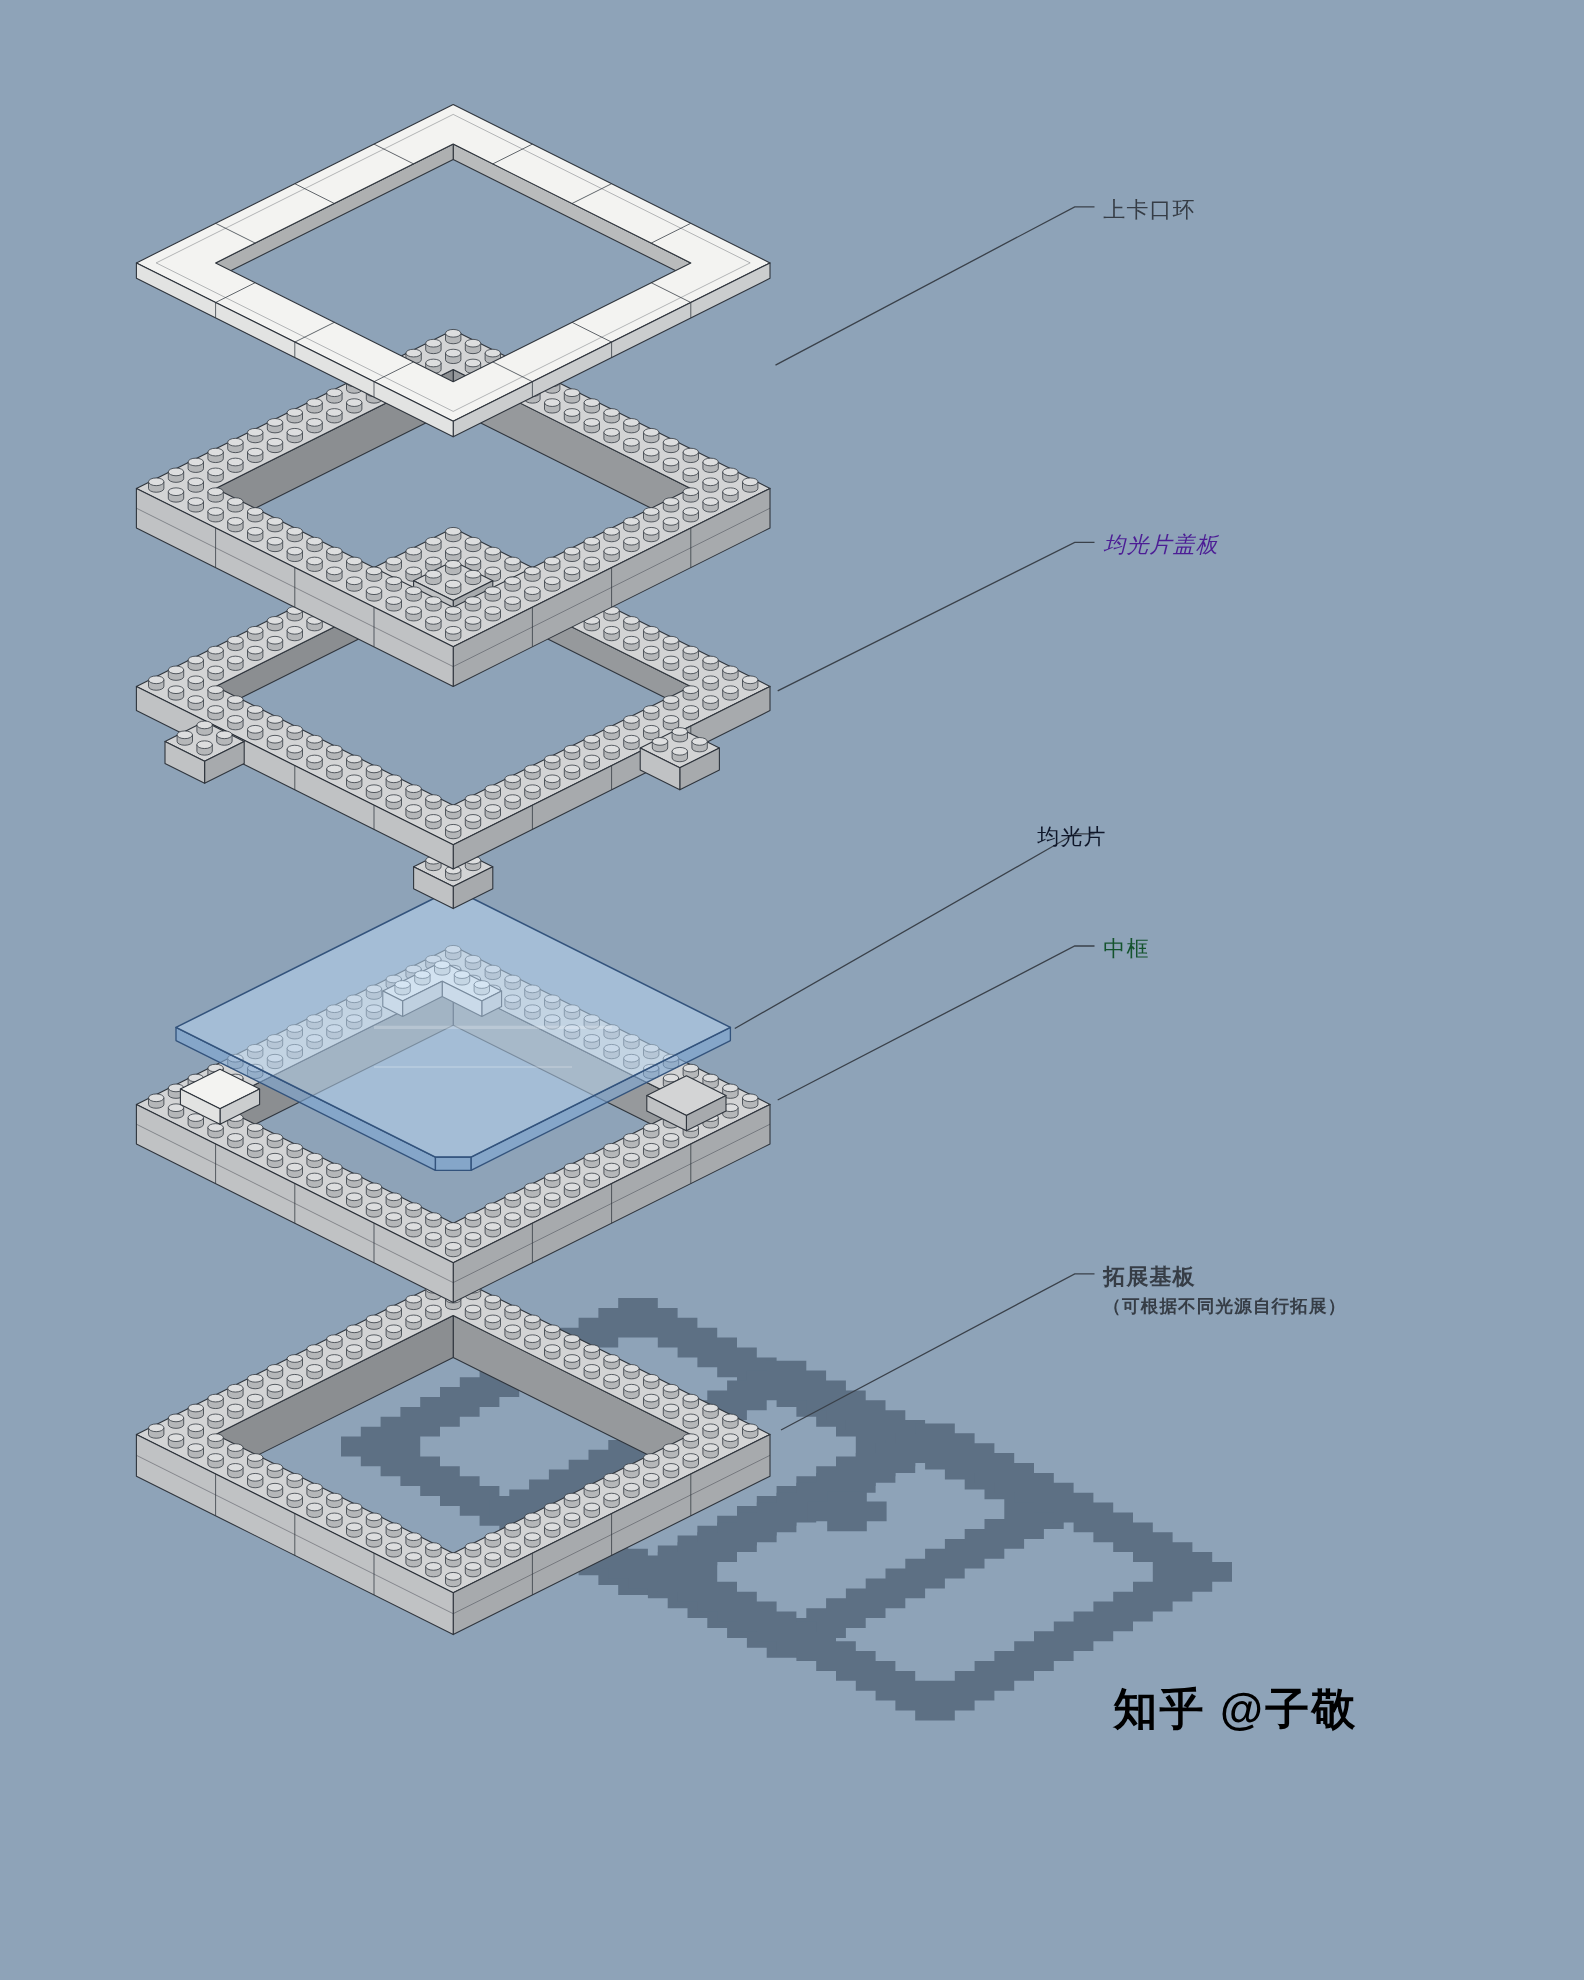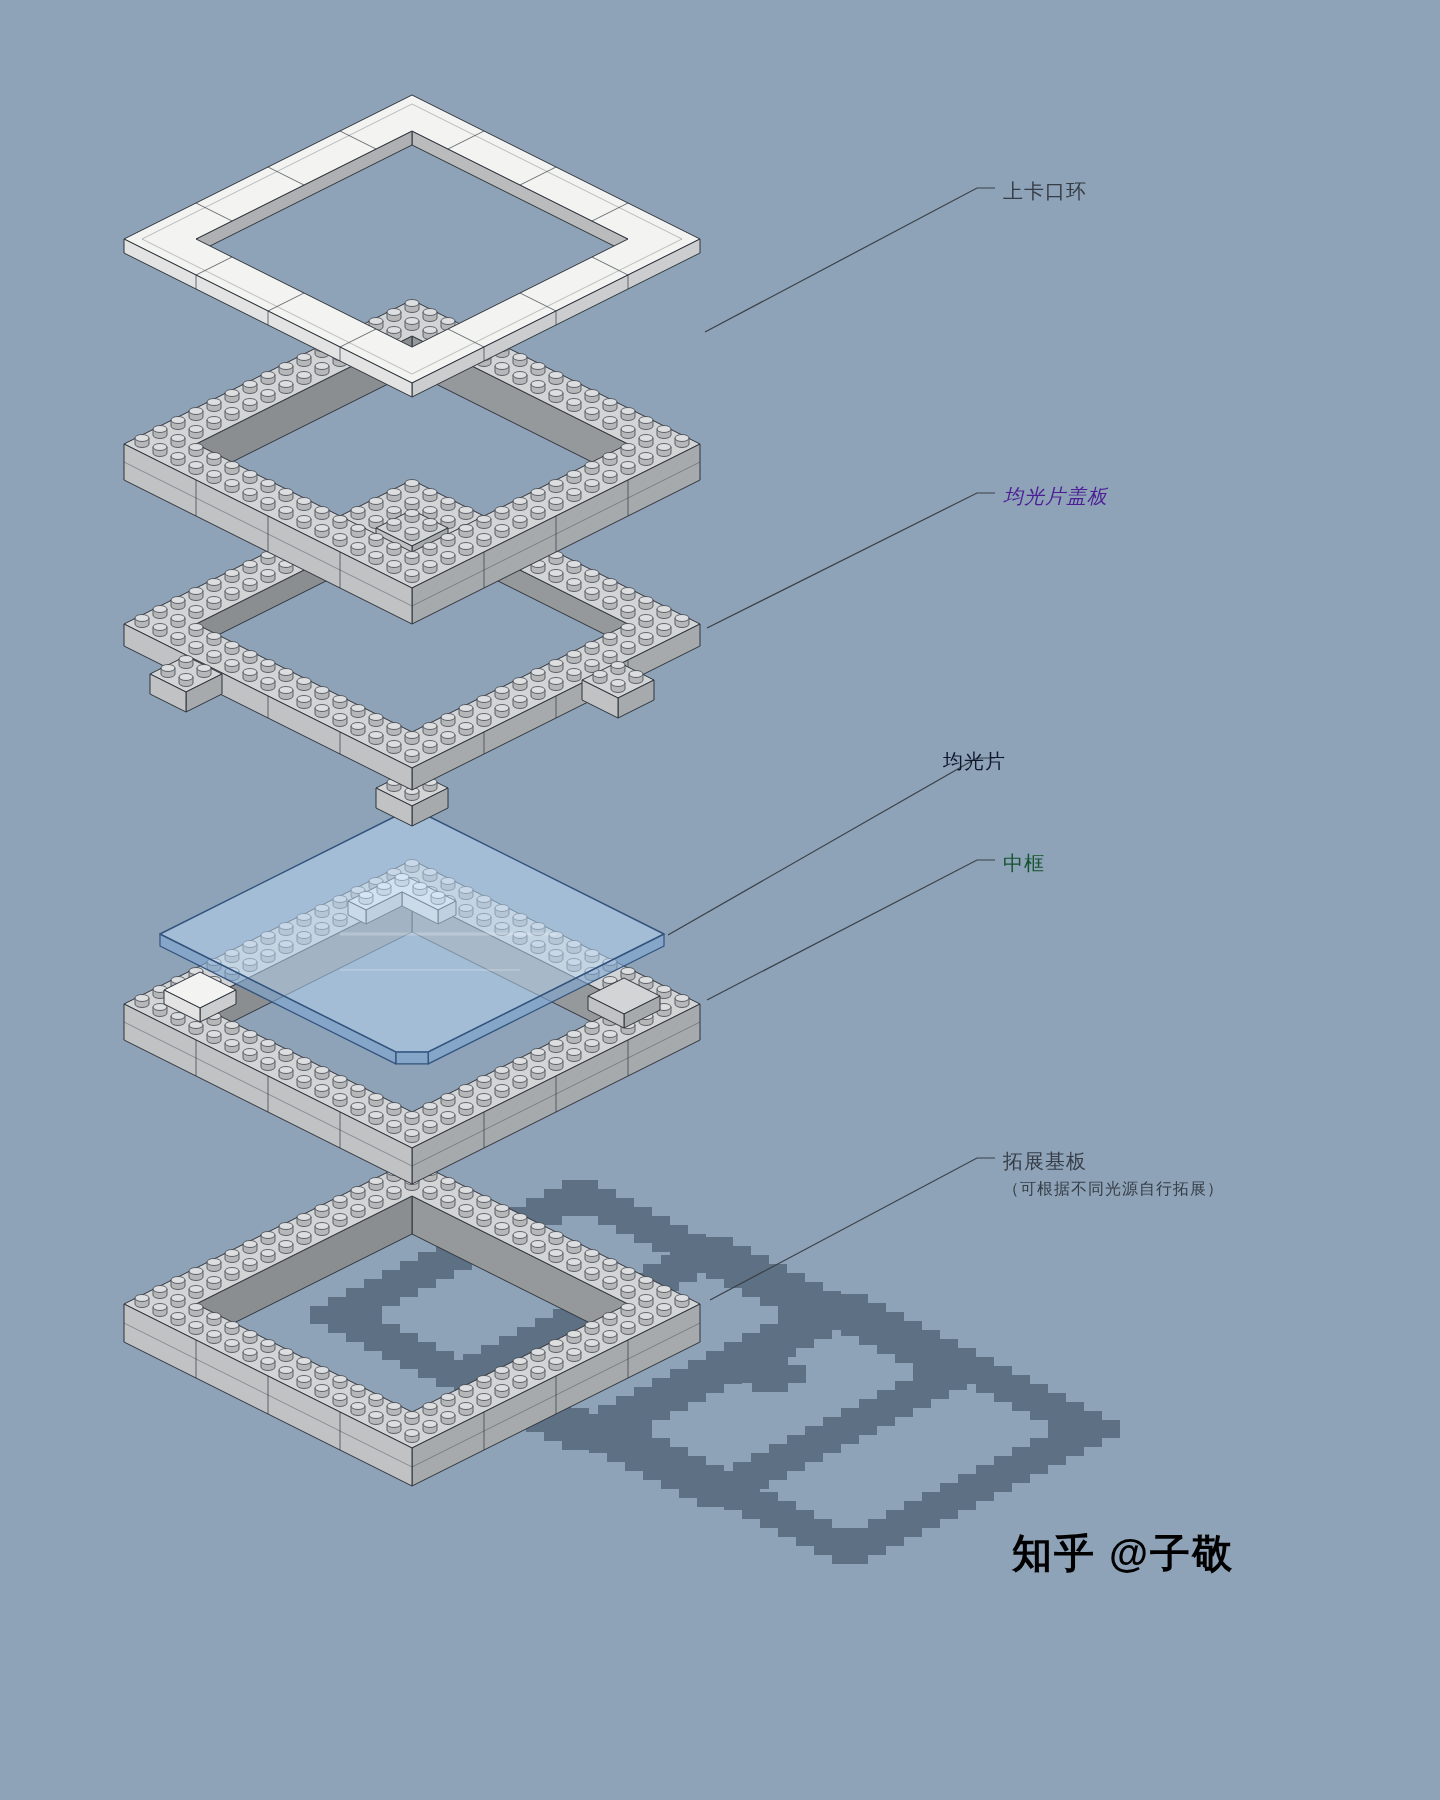--- a/index.html
+++ b/index.html
@@ -1110,19 +1110,19 @@
         <path d="M995,758L977,758L668,935" fill="none" stroke="#3a414a" stroke-width="1.2"></path>
         <path d="M995,860L977,860L707,1000" fill="none" stroke="#3a414a" stroke-width="1.2"></path>
         <path d="M995,1158L977,1158L710,1300" fill="none" stroke="#3a414a" stroke-width="1.2"></path>
       </g>
     </svg>
 
   <div class="label" id="label-0" style="color: rgb(54, 61, 70); left: 1003px; top: 176px;">上卡口环</div>
   <div class="label" id="label-1" style="color: #4c1d95; left: 1003px; top: 481px; font-style: italic;">均光片盖板</div>
   <div class="label" id="label-2" style="color: #0f172a; left: 943px; top: 746px;">均光片</div>
   <div class="label" id="label-3" style="color: #14532d; left: 1003px; top: 848px;">中框</div>
-  <div class="label" id="label-4" style="color: rgb(54, 61, 70); left: 1003px; top: 1146px;">
+  <div class="label" id="label-4" style="color: rgb(54, 61, 70); left: 1003px; top: 1146px; font-weight: bold;">
     <div>拓展基板</div>
     <div class="sub">（可根据不同光源自行拓展）</div>
   </div>
 
   <div class="watermark" id="watermark" style="color: #000000;">知乎 @子敬</div>
 </div>
 
 </body></html>

